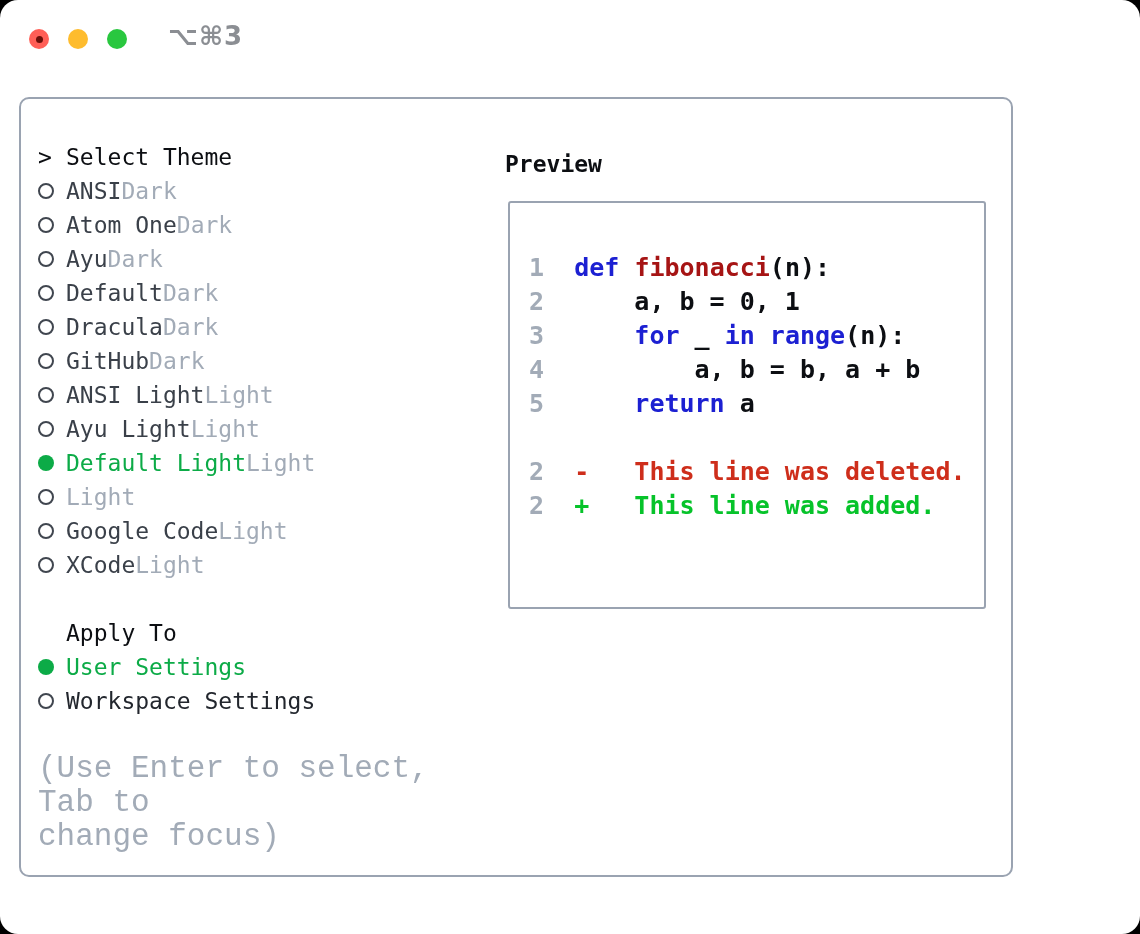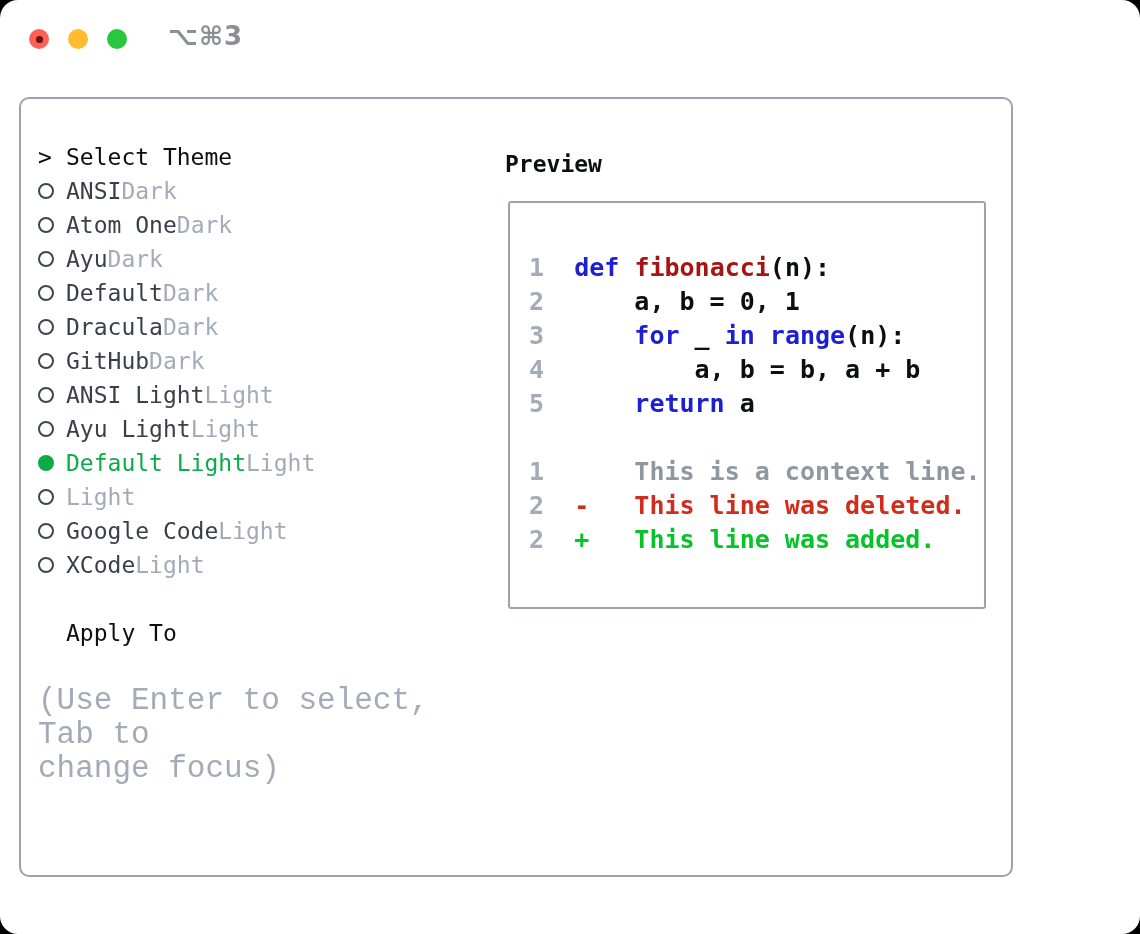--- a/index.html
+++ b/index.html
@@ -147,35 +147,48 @@
             </span>
             <span class="opt-label">XCode</span>
             <span class="variant"> Light</span>
           </div>
         </div>
       <div class="spacer"></div>
       <div class="row">
         <span class="bullet"></span>
         <span class="hdr2">Apply To</span>
       </div>
+      <div id="apply">
+          <div class="row">
+            <span class="bullet">
+              <span class="radio sel"></span>
+            </span>
+            <span class="opt-label green">User Settings</span>
+          </div>
+          <div class="row">
+            <span class="bullet">
+              <span class="radio"></span>
+            </span>
+            <span class="opt-label dark">Workspace Settings</span>
+          </div>
+        </div>
       <div class="spacer"></div>
       <div class="hint">(Use Enter to select, Tab to
 change focus)</div>
     </div>
 
     <div class="pv-label">Preview</div>
     <div class="pv-box">
       <div id="pvlines">
           <div class="pline"><span class="g"></span></div>
           <div class="pline"><span class="g">1</span><span> </span><span class="kw">def</span><span> </span><span class="fn">fibonacci</span><span>(n):</span></div>
           <div class="pline"><span class="g">2</span><span>     a, b = 0, 1</span></div>
           <div class="pline"><span class="g">3</span><span>     </span><span class="kw">for</span><span> _ </span><span class="kw">in</span><span> </span><span class="kw">range</span><span>(n):</span></div>
           <div class="pline"><span class="g">4</span><span>         a, b = b, a + b</span></div>
           <div class="pline"><span class="g">5</span><span>     </span><span class="kw">return</span><span> a</span></div>
           <div class="pline"><span class="g"></span></div>
-          <div class="pline"><span class="g">1</span><span class="ctx">     This is a context line.</span></div>
           <div class="pline"><span class="g">2</span><span class="del"> -   This line was deleted.</span></div>
           <div class="pline"><span class="g">2</span><span class="add"> +   This line was added.</span></div>
           <div class="pline"><span class="g"></span></div>
         </div>
     </div>
   </div>
 </div>
 
 </body></html>

